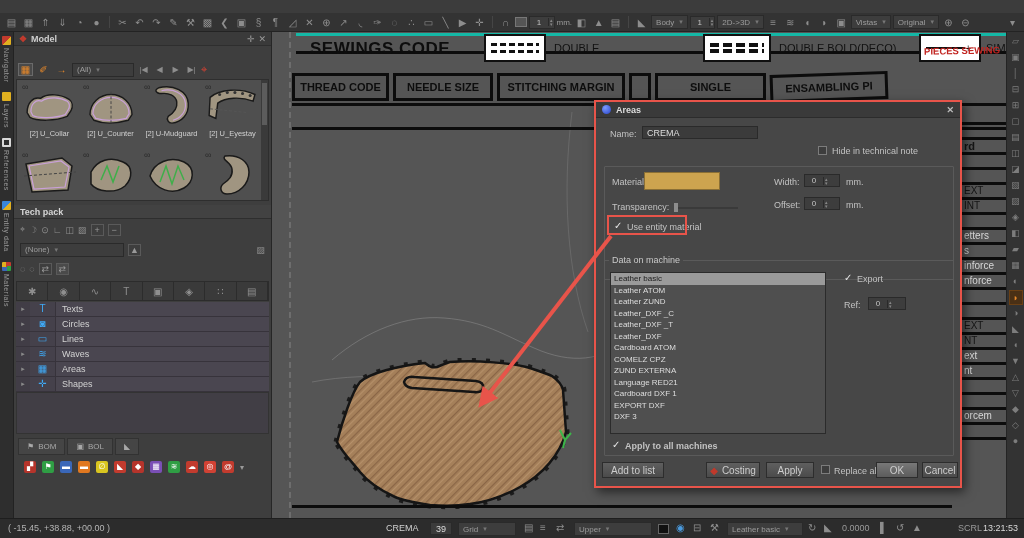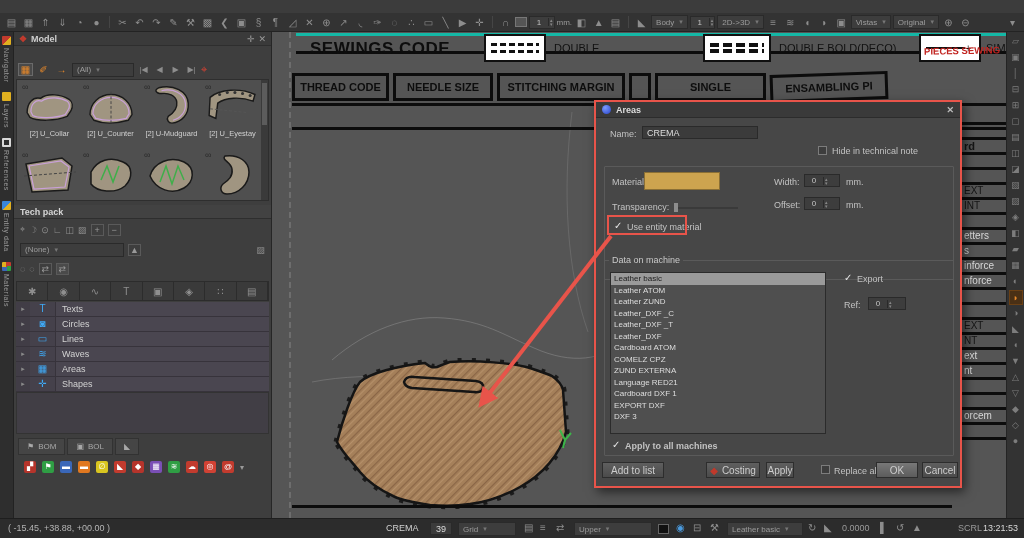--- a/index.html
+++ b/index.html
@@ -576,21 +576,21 @@
         </span>
       </span>
     <span class="ck" style="left:16px;top:337px">✓</span>
     <span class="dlab" style="left:29px;top:339px;font-weight:bold">Apply to all machines</span>
 
     <span class="dbtn" style="left:6px;top:360px;width:62px">Add to list</span>
     <span class="dbtn" style="left:110px;top:360px;width:54px">
         <span style="color:#c0392b">◆</span>
         <span>Costing</span>
       </span>
-    <span class="dbtn" style="left:170px;top:360px;width:28px">Apply</span>
+    <span class="dbtn" style="left:170px;top:360px;width:48px">Apply</span>
     <span class="chk" style="left:225px;top:363px"></span>
     <span class="dlab" style="left:238px;top:364px">Replace all</span>
     <span class="dbtn ok" style="left:280px;top:360px;width:42px">OK</span>
     <span class="dbtn" style="left:326px;top:360px;width:36px">Cancel</span>
   </div>
 
   <svg class="annot" width="1024" height="538" viewBox="0 0 1024 538">
     <defs>
       <marker id="ah" viewBox="0 0 10 10" refX="7" refY="5" markerWidth="5" markerHeight="5" orient="auto">
         <path d="M0,0 L10,5 L0,10 Z" fill="#e8544a"></path>

